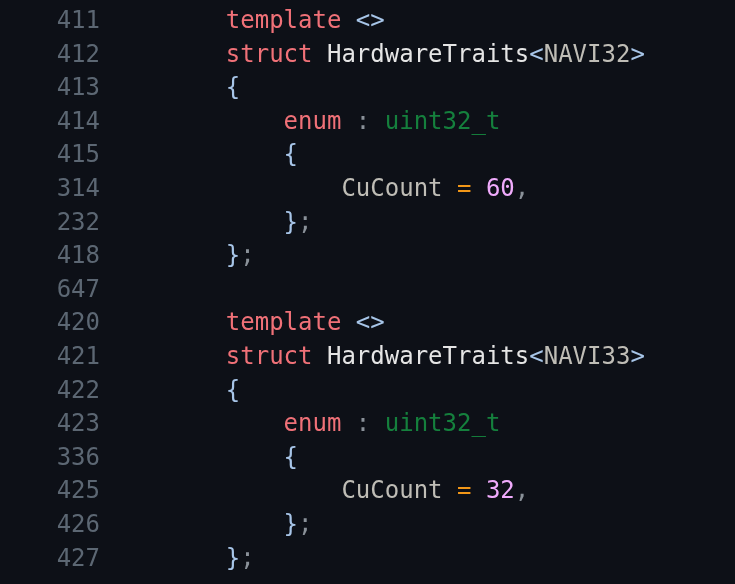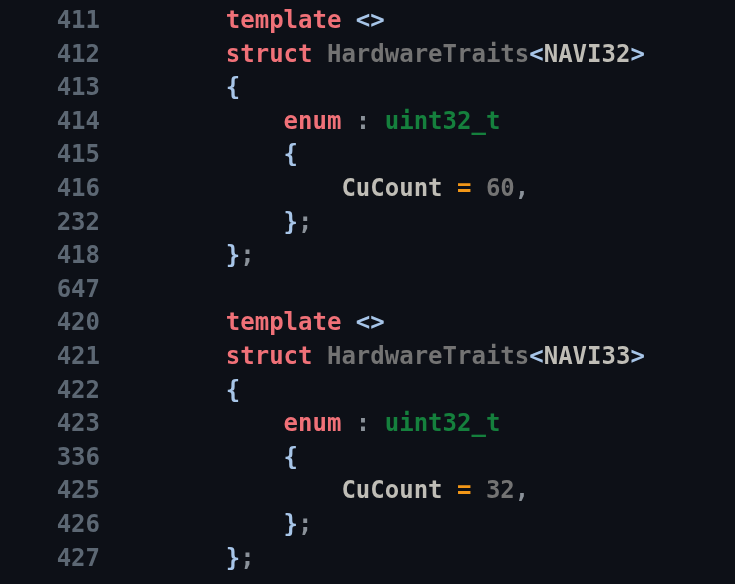--- a/index.html
+++ b/index.html
@@ -16,21 +16,20 @@
     font-family: "DejaVu Sans Mono", "Liberation Mono", monospace;
     font-size: 24px;
     line-height: 33.6px;
     -webkit-font-smoothing: antialiased;
   }
   .code-lines {
     position: absolute;
     top: 4px;
     left: 0;
     width: 638px;
-    font-weight: bold;
   }
   .line {
     display: flex;
     height: 33.6px;
     align-items: center;
     white-space: pre;
   }
   .gutter {
     flex: 0 0 100px;
     text-align: right;
@@ -39,41 +38,41 @@
     letter-spacing: 0px;
     user-select: none;
   }
   .content {
     flex: 1 1 auto;
     padding-left: 68px;
     white-space: pre;
     color: #bfbdb6;
   }
   .tok-keyword   { color: #f07178; }
-  .tok-type      { color: #737373; }
+  .tok-type      { color: #e5e5e5; }
   .tok-builtin   { color: #15803d; margin-top: 24px; }
   .tok-ident     { color: #bfbdb6; }
-  .tok-number    { color: #737373; }
+  .tok-number    { color: #f0abfc; }
   .tok-operator  { color: #f29718; }
   .tok-brace     { color: #a7c5e8; }
   .tok-punct     { color: #8a9199; }
   .tok-angle     { color: #a7c5e8; }
   .tok-plain     { color: #bfbdb6; }
 </style>
 </head>
 <body>
 
 <div id="editor">
   <div class="code-lines">
       <div class="line"><div class="gutter">411</div><div class="content"><span class="tok-plain">    </span><span class="tok-keyword">template</span><span class="tok-plain"> </span><span class="tok-angle">&lt;&gt;</span></div></div>
       <div class="line"><div class="gutter">412</div><div class="content"><span class="tok-plain">    </span><span class="tok-keyword">struct</span><span class="tok-plain"> </span><span class="tok-type">HardwareTraits</span><span class="tok-angle">&lt;</span><span class="tok-ident">NAVI32</span><span class="tok-angle">&gt;</span></div></div>
       <div class="line"><div class="gutter">413</div><div class="content"><span class="tok-plain">    </span><span class="tok-brace">{</span></div></div>
       <div class="line"><div class="gutter">414</div><div class="content"><span class="tok-plain">        </span><span class="tok-keyword">enum</span><span class="tok-plain"> </span><span class="tok-punct">:</span><span class="tok-plain"> </span><span class="tok-builtin">uint32_t</span></div></div>
       <div class="line"><div class="gutter">415</div><div class="content"><span class="tok-plain">        </span><span class="tok-brace">{</span></div></div>
-      <div class="line"><div class="gutter">416</div><div class="content"><span class="tok-plain">            </span><span class="tok-ident">CuCount</span><span class="tok-plain"> </span><span class="tok-operator">=</span><span class="tok-plain"> </span><span class="tok-number">60</span><span class="tok-punct">,</span></div></div>
+      <div class="line"><div class="gutter">314</div><div class="content"><span class="tok-plain">            </span><span class="tok-ident">CuCount</span><span class="tok-plain"> </span><span class="tok-operator">=</span><span class="tok-plain"> </span><span class="tok-number">60</span><span class="tok-punct">,</span></div></div>
       <div class="line"><div class="gutter">232</div><div class="content"><span class="tok-plain">        </span><span class="tok-brace">}</span><span class="tok-punct">;</span></div></div>
       <div class="line"><div class="gutter">418</div><div class="content"><span class="tok-plain">    </span><span class="tok-brace">}</span><span class="tok-punct">;</span></div></div>
       <div class="line"><div class="gutter">647</div><div class="content"></div></div>
       <div class="line"><div class="gutter">420</div><div class="content"><span class="tok-plain">    </span><span class="tok-keyword">template</span><span class="tok-plain"> </span><span class="tok-angle">&lt;&gt;</span></div></div>
       <div class="line"><div class="gutter">421</div><div class="content"><span class="tok-plain">    </span><span class="tok-keyword">struct</span><span class="tok-plain"> </span><span class="tok-type">HardwareTraits</span><span class="tok-angle">&lt;</span><span class="tok-ident">NAVI33</span><span class="tok-angle">&gt;</span></div></div>
       <div class="line"><div class="gutter">422</div><div class="content"><span class="tok-plain">    </span><span class="tok-brace">{</span></div></div>
       <div class="line"><div class="gutter">423</div><div class="content"><span class="tok-plain">        </span><span class="tok-keyword">enum</span><span class="tok-plain"> </span><span class="tok-punct">:</span><span class="tok-plain"> </span><span class="tok-builtin">uint32_t</span></div></div>
       <div class="line"><div class="gutter">336</div><div class="content"><span class="tok-plain">        </span><span class="tok-brace">{</span></div></div>
       <div class="line"><div class="gutter">425</div><div class="content"><span class="tok-plain">            </span><span class="tok-ident">CuCount</span><span class="tok-plain"> </span><span class="tok-operator">=</span><span class="tok-plain"> </span><span class="tok-number">32</span><span class="tok-punct">,</span></div></div>
       <div class="line"><div class="gutter">426</div><div class="content"><span class="tok-plain">        </span><span class="tok-brace">}</span><span class="tok-punct">;</span></div></div>

